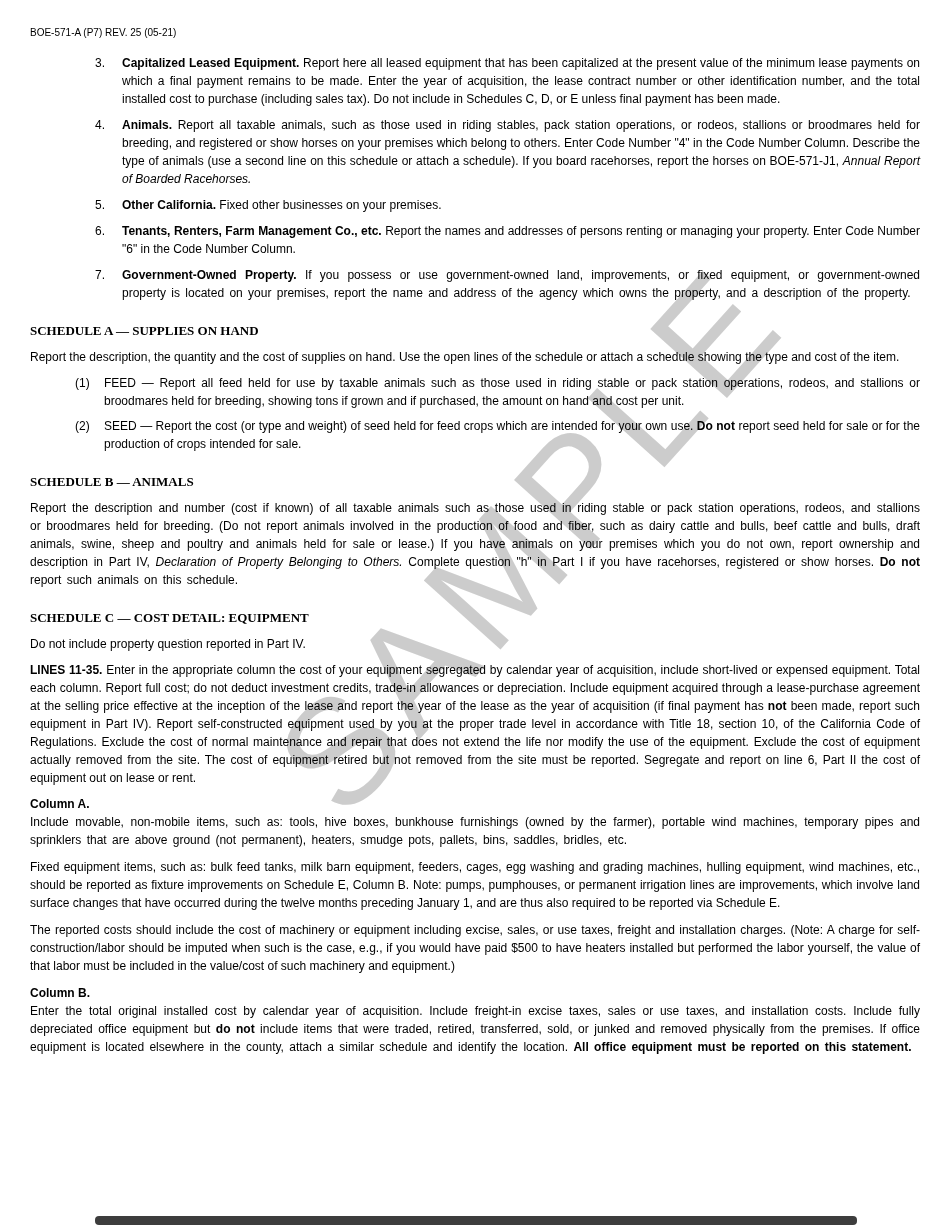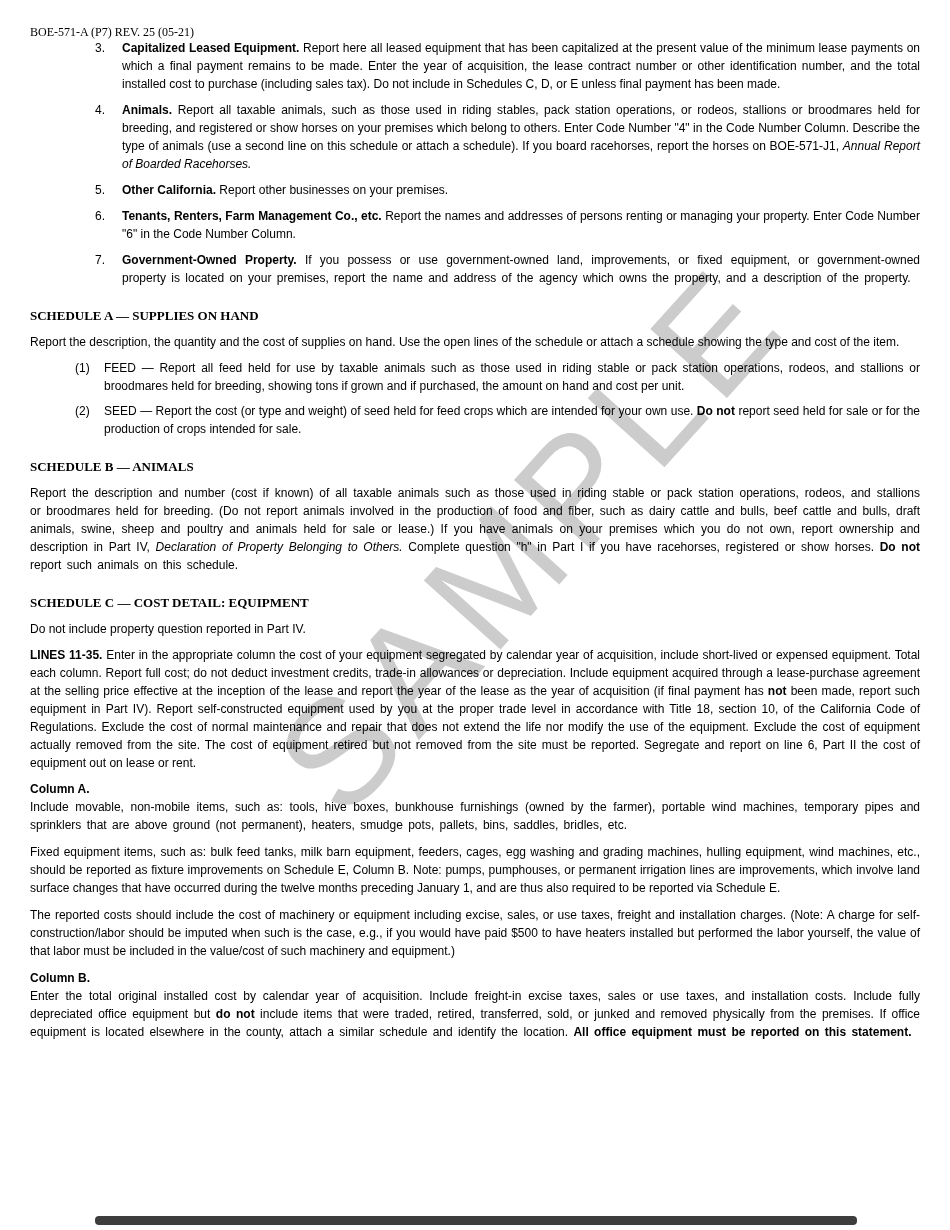--- a/index.html
+++ b/index.html
@@ -14,23 +14,23 @@
     line-height: 18px;
     position: relative;
     overflow: hidden;
   }
   .content {
     position: relative;
     z-index: 1;
     padding: 26px 30px 0 30px;
   }
   .form-number {
-    font-size: 12px;
+    font-size: 10px;
     line-height: 13px;
-    font-family: Liberation Serif, serif;
+    margin-bottom: 15px;
   }
   .watermark {
     position: absolute;
     left: 120px; top: 530px;
     width: 820px;
     text-align: center;
     transform: rotate(-48deg);
     font-size: 150px;
     letter-spacing: 10px;
     color: #c4c4c4;
@@ -79,21 +79,21 @@
       <div class="block numbered">
         <span class="num">3.</span>
         <div class="txt"><span class="b">Capitalized Leased Equipment. </span><span>Report here all leased equipment that has been capitalized at the present value of the minimum lease payments on which a final payment remains to be made. Enter the year of acquisition, the lease contract number or other identification number, and the total installed cost to purchase (including sales tax). Do not include in Schedules C, D, or E unless final payment has been made.</span></div>
       </div>
       <div class="block numbered">
         <span class="num">4.</span>
         <div class="txt"><span class="b">Animals. </span><span>Report all taxable animals, such as those used in riding stables, pack station operations, or rodeos, stallions or broodmares held for breeding, and registered or show horses on your premises which belong to others. Enter Code Number "4" in the Code Number Column. Describe the type of animals (use a second line on this schedule or attach a schedule). If you board racehorses, report the horses on BOE-571-J1, </span><span class="i">Annual Report of Boarded Racehorses.</span></div>
       </div>
       <div class="block numbered">
         <span class="num">5.</span>
-        <div class="txt"><span class="b">Other California. </span><span>Report other businesses on your premises.</span></div>
+        <div class="txt"><span class="b">Other California. </span><span>Fixed other businesses on your premises.</span></div>
       </div>
       <div class="block numbered">
         <span class="num">6.</span>
         <div class="txt"><span class="b">Tenants, Renters, Farm Management Co., etc. </span><span>Report the names and addresses of persons renting or managing your property. Enter Code Number "6" in the Code Number Column.</span></div>
       </div>
       <div class="block numbered wide">
         <span class="num">7.</span>
         <div class="txt"><span class="b">Government-Owned Property. </span><span>If you possess or use government-owned land, improvements, or fixed equipment, or government-owned property is located on your premises, report the name and address of the agency which owns the property, and a description of the property.</span></div>
       </div>
       <div class="block heading">SCHEDULE A — SUPPLIES ON HAND</div>

